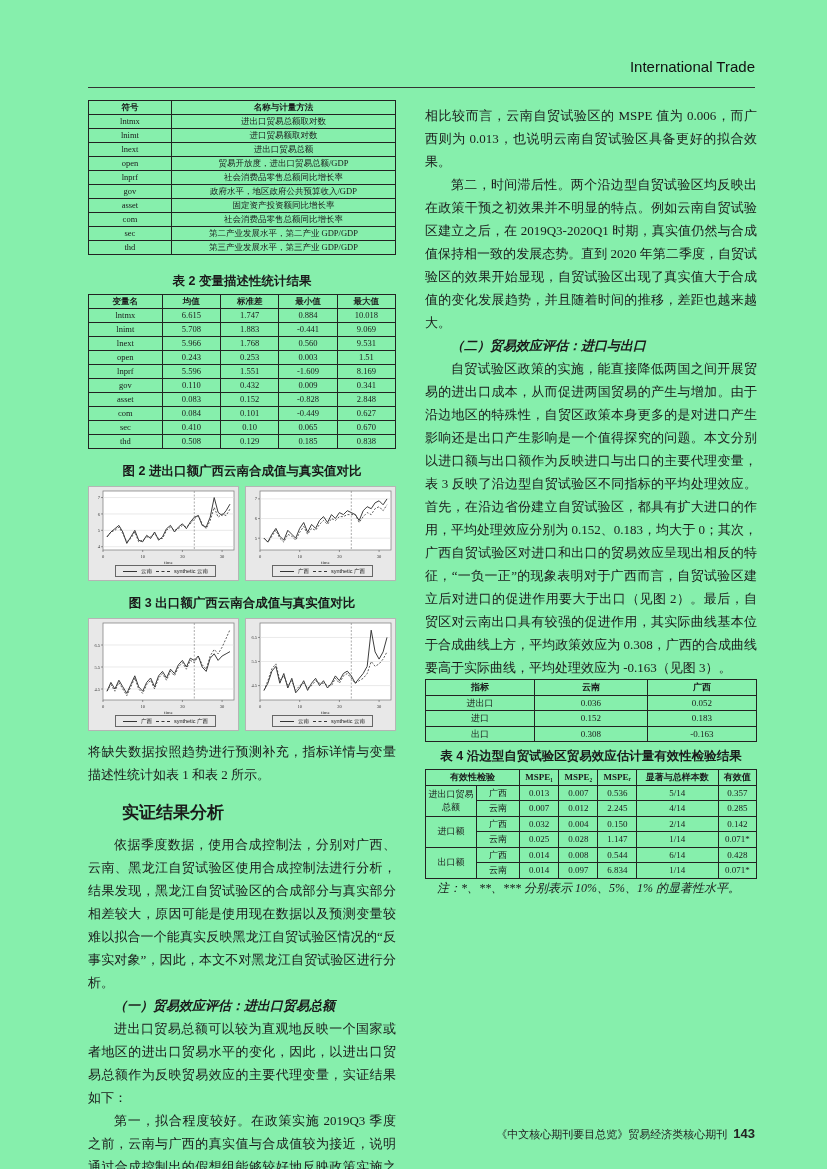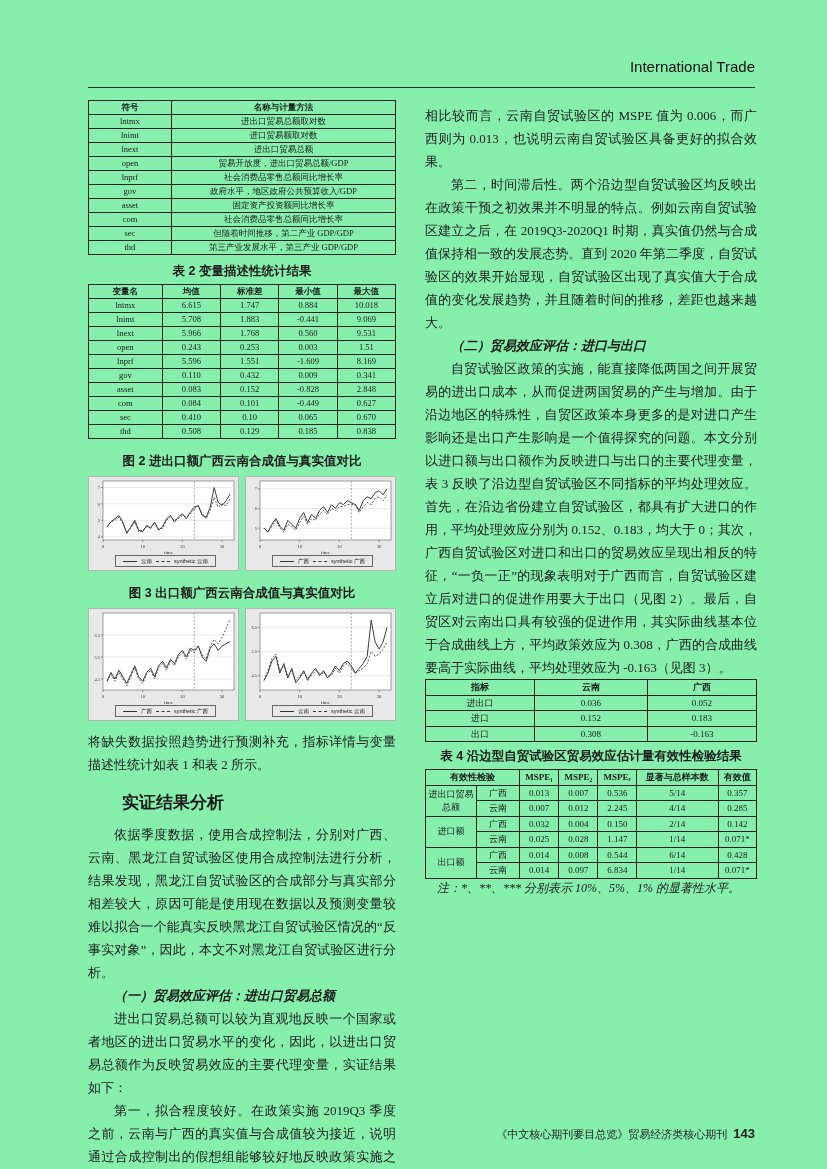--- a/index.html
+++ b/index.html
@@ -102,31 +102,31 @@
             <td>固定资产投资额同比增长率</td>
           </tr>
 
           <tr>
             <td>com</td>
             <td>社会消费品零售总额同比增长率</td>
           </tr>
 
           <tr>
             <td>sec</td>
-            <td>但随着时间推移，第二产业 GDP/GDP</td>
+            <td>第二产业发展水平，第二产业 GDP/GDP</td>
           </tr>
 
           <tr>
             <td>thd</td>
             <td>第三产业发展水平，第三产业 GDP/GDP</td>
           </tr>
         </tbody>
     </table>
 
-    <div class="tbl-caption" style="margin-top:8px;">表 2  变量描述性统计结果</div>
+    <div class="tbl-caption" style="margin-top:18px;">表 2  变量描述性统计结果</div>
     <table class="data">
       <thead>
         <tr>
           <th style="width:24%">变量名</th>
           <th style="width:19%">均值</th>
           <th style="width:19%">标准差</th>
           <th style="width:19%">最小值</th>
           <th>最大值</th>
         </tr>
       </thead>

